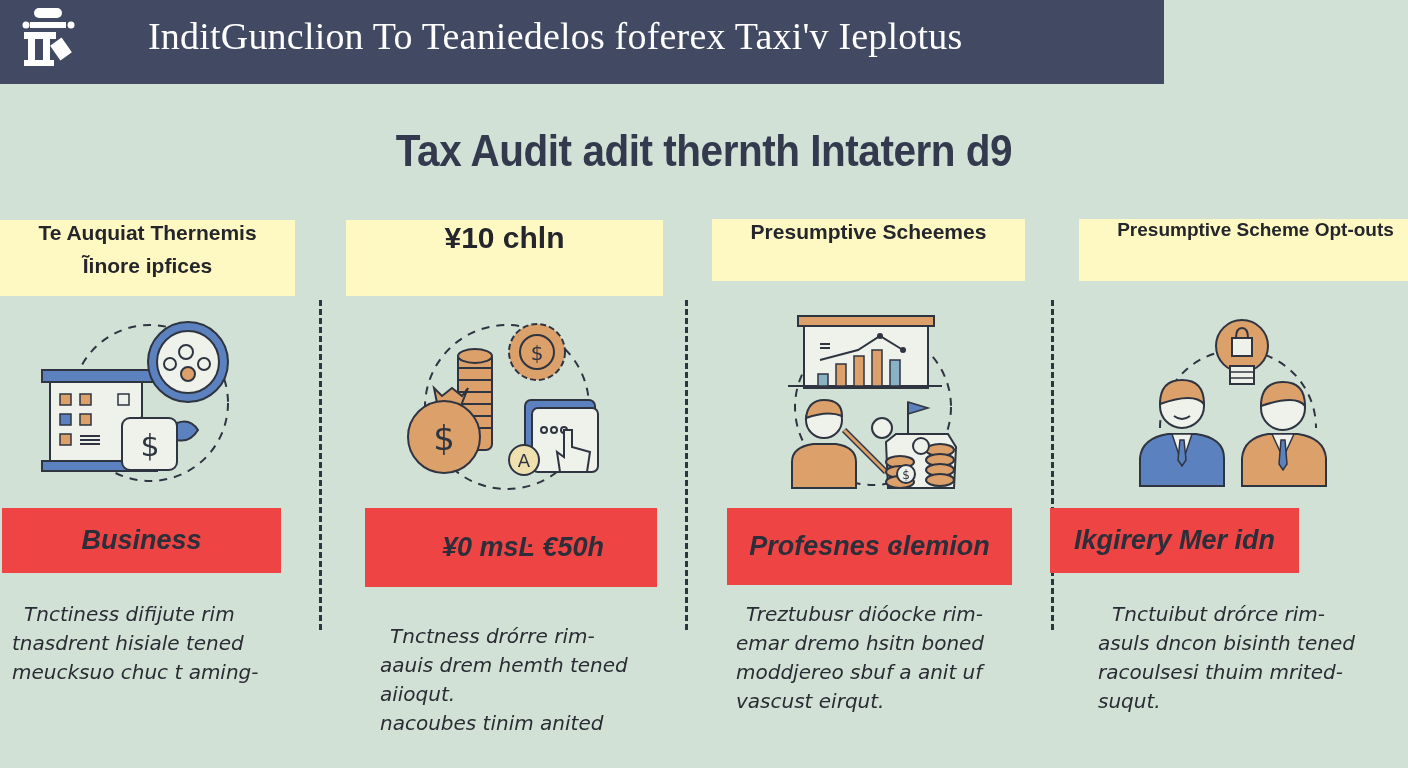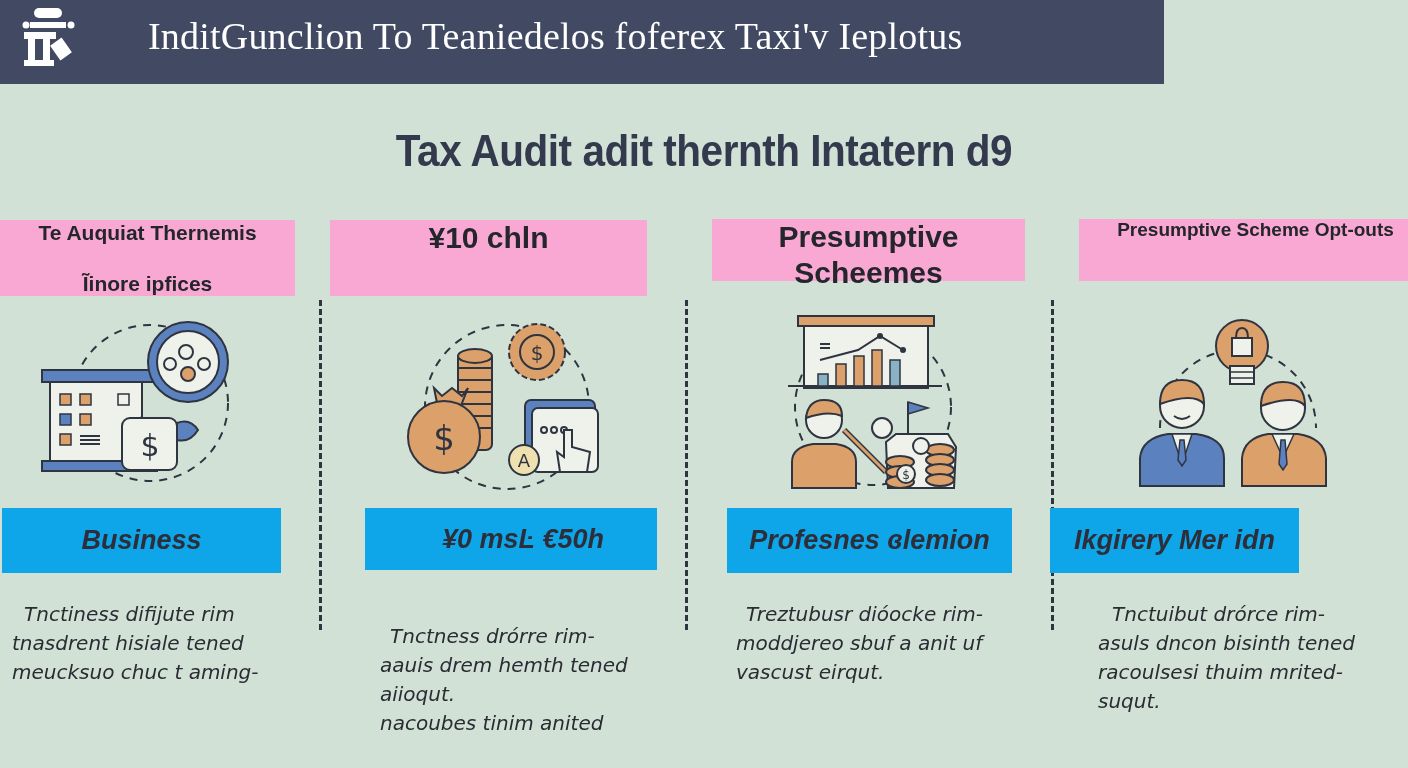--- a/index.html
+++ b/index.html
@@ -25,29 +25,29 @@
   .main-title {
     position: absolute; left: 0; width: 1408px; top: 126px;
     text-align: center;
     font-family: "Liberation Sans", sans-serif;
     font-weight: 700; font-size: 44px; color: #343a4e;
     letter-spacing: -0.5px;
     transform: scaleX(0.92);
   }
   .tag {
     position: absolute;
-    background: #f9a8d4;
-    display: flex; flex-direction: column; align-items: center; justify-content: space-between;
+    background: #fef9c3;
+    display: flex; flex-direction: column; align-items: center; justify-content: flex-start;
     font-weight: 700; color: #24262c;
     text-align: center; line-height: 1.2; gap: 8px;
   }
   .tag span { display: block; }
   .label-box {
     position: absolute;
-    background: #0ea5e9;
+    background: #ef4444;
     display: flex; align-items: center; justify-content: center;
     font-weight: 700; font-style: italic; font-size: 27px; color: #2c2f3a;
     white-space: nowrap;
   }
   .desc {
     position: absolute;
     font-family: "DejaVu Sans", sans-serif;
     font-style: italic; font-size: 20px; line-height: 29px; color: #2a2c33;
   }
   .desc span { display: block; white-space: nowrap; }
@@ -74,24 +74,24 @@
   </svg>
   <div class="header-title">InditGunclion To  Teaniedelos foferex Taxi'v Ieplotus</div>
 </div>
 
 <div class="main-title">Tax Audit adit thernth Intatern d9</div>
 
 <div class="tag" style="left:0;top:220px;width:295px;height:76px;font-size:21px;">
   <span>Te Auquiat Thernemis</span>
   <span>Ĩinore ipfices</span>
 </div>
-<div class="tag" style="left:330px;top:220px;width:317px;height:76px;font-size:30px;">
+<div class="tag" style="left:346px;top:220px;width:317px;height:76px;font-size:30px;">
   <span>¥10 chln</span>
 </div>
-<div class="tag" style="left:712px;top:219px;width:313px;height:62px;font-size:30px;">
+<div class="tag" style="left:712px;top:219px;width:313px;height:62px;font-size:21px;">
   <span>Presumptive Scheemes</span>
 </div>
 <div class="tag" style="left:1079px;top:219px;width:353px;height:62px;font-size:19px;">
   <span>Presumptive Scheme Opt-outs</span>
 </div>
 
 <div class="divider" style="left:319px;"></div>
 <div class="divider" style="left:685px;"></div>
 <div class="divider" style="left:1051px;"></div>
 
@@ -202,37 +202,38 @@
   <path d="M22 96 Q22 72 44 72 Q66 72 66 96 Q56 84 22 96 Z" fill="#dca06a" stroke="#2f3441" stroke-width="2"></path>
   <path d="M36 108 Q44 114 52 108" fill="none" stroke="#2f3441" stroke-width="2"></path>
   <path d="M104 178 L104 150 Q106 130 130 126 L160 126 Q186 130 188 150 L188 178 Z" fill="#dca06a" stroke="#2f3441" stroke-width="2"></path>
   <path d="M134 126 L145 150 L156 126 Z" fill="#eef2ea" stroke="#2f3441" stroke-width="1.5"></path>
   <path d="M143 132 L147 132 L149 156 L145 162 L141 156 Z" fill="#5b82bf" stroke="#2f3441" stroke-width="1.5"></path>
   <circle cx="145" cy="100" r="22" fill="#eef2ea" stroke="#2f3441" stroke-width="2"></circle>
   <path d="M123 98 Q123 74 145 74 Q167 74 167 98 Q158 86 123 98 Z" fill="#dca06a" stroke="#2f3441" stroke-width="2"></path>
 </svg>
 
 <div class="label-box" style="left:2px;top:508px;width:279px;height:65px;">Business</div>
-<div class="label-box" style="left:365px;top:508px;width:292px;height:62px;padding-left:24px;">¥0 msĿ €50h</div>
-<div class="label-box" style="left:727px;top:508px;width:285px;height:65px;">Profesnes ɞlemion</div>
+<div class="label-box" style="left:365px;top:508px;width:292px;height:79px;padding-left:24px;">¥0 msĿ €50h</div>
+<div class="label-box" style="left:727px;top:508px;width:285px;height:77px;">Profesnes ɞlemion</div>
 <div class="label-box" style="left:1050px;top:508px;width:249px;height:65px;">Ikgirery Mer idn</div>
 
 <div class="desc" style="left:12px;top:600px;">
   <span style="padding-left:12px;">Tnctiness difijute rim</span>
   <span>tnasdrent hisiale tened</span>
   <span>meucksuo chuc t aming-</span>
 </div>
 <div class="desc" style="left:380px;top:600px;margin-top:22px;">
   <span style="padding-left:10px;">Tnctness drórre rim-</span>
   <span>aauis drem hemth tened</span>
   <span>aiioqut.</span>
   <span>nacoubes tinim anited</span>
 </div>
 <div class="desc" style="left:736px;top:600px;">
   <span style="padding-left:10px;">Treztubusr dióocke rim-</span>
+  <span>emar dremo hsitn boned</span>
   <span>moddjereo sbuf a anit uf</span>
   <span>vascust eirqut.</span>
 </div>
 <div class="desc" style="left:1098px;top:600px;">
   <span style="padding-left:14px;">Tnctuibut drórce rim-</span>
   <span>asuls dncon bisinth tened</span>
   <span>racoulsesi thuim mrited-</span>
   <span>suqut.</span>
 </div>
 

